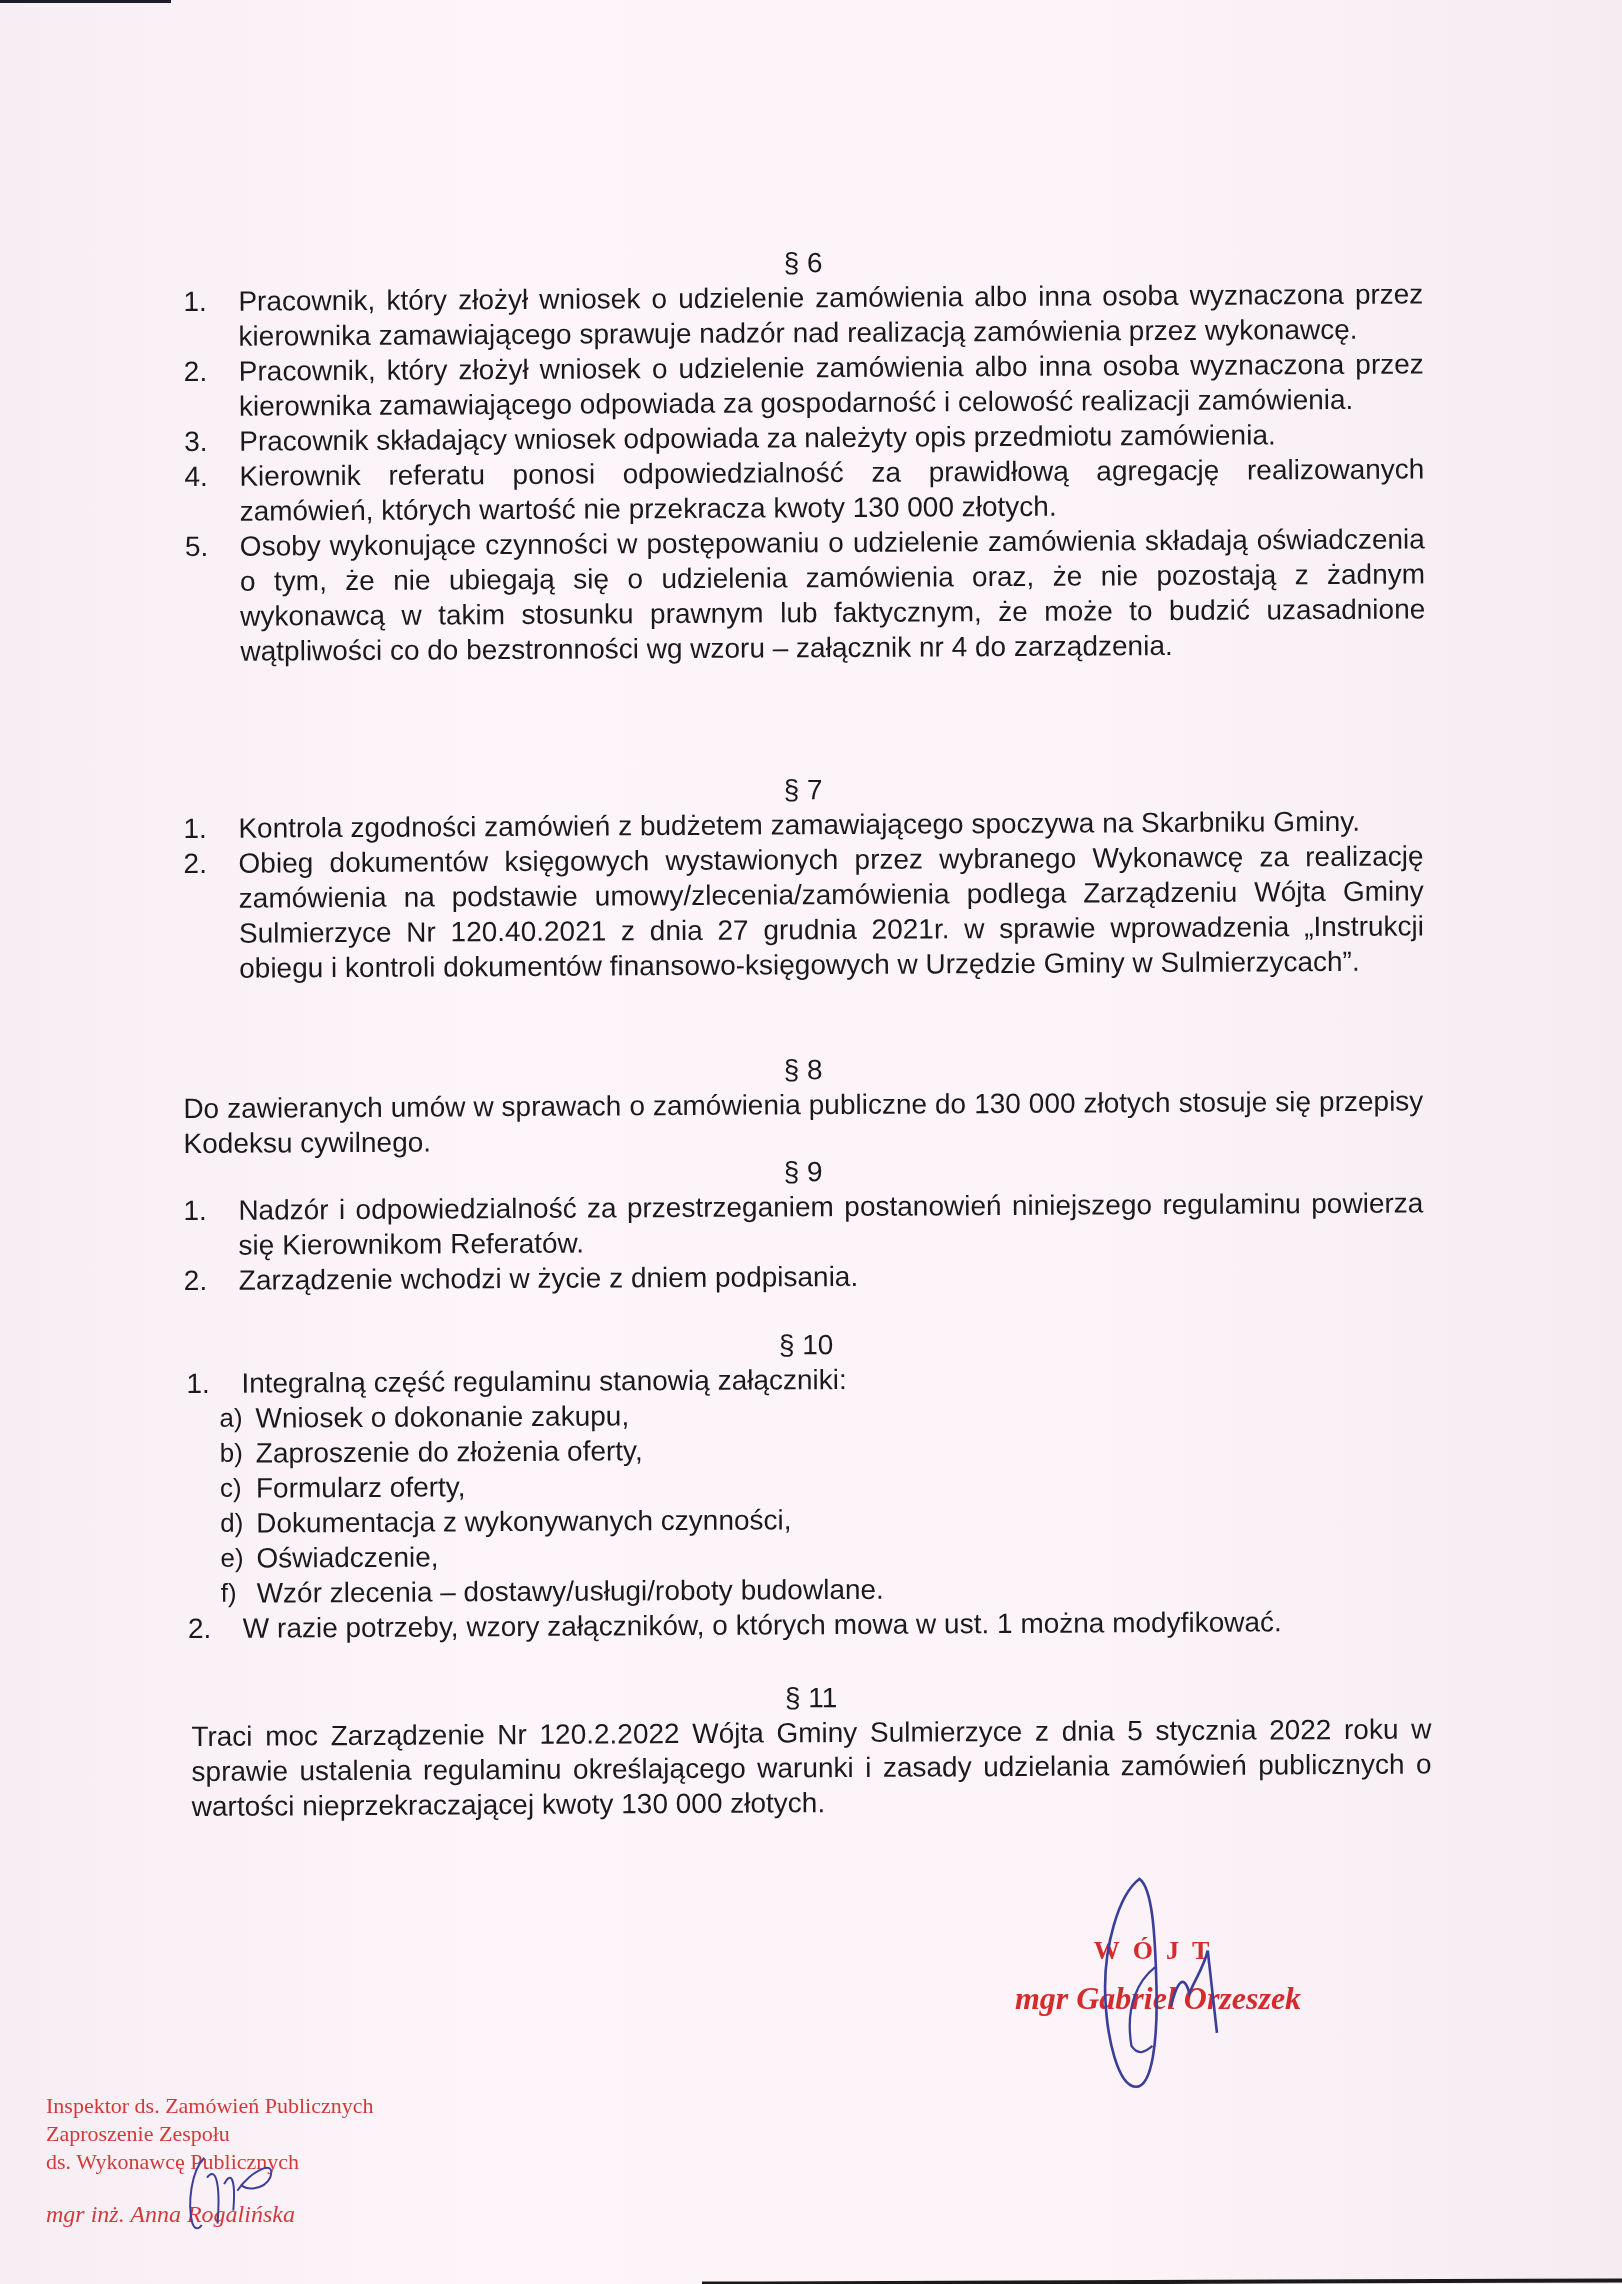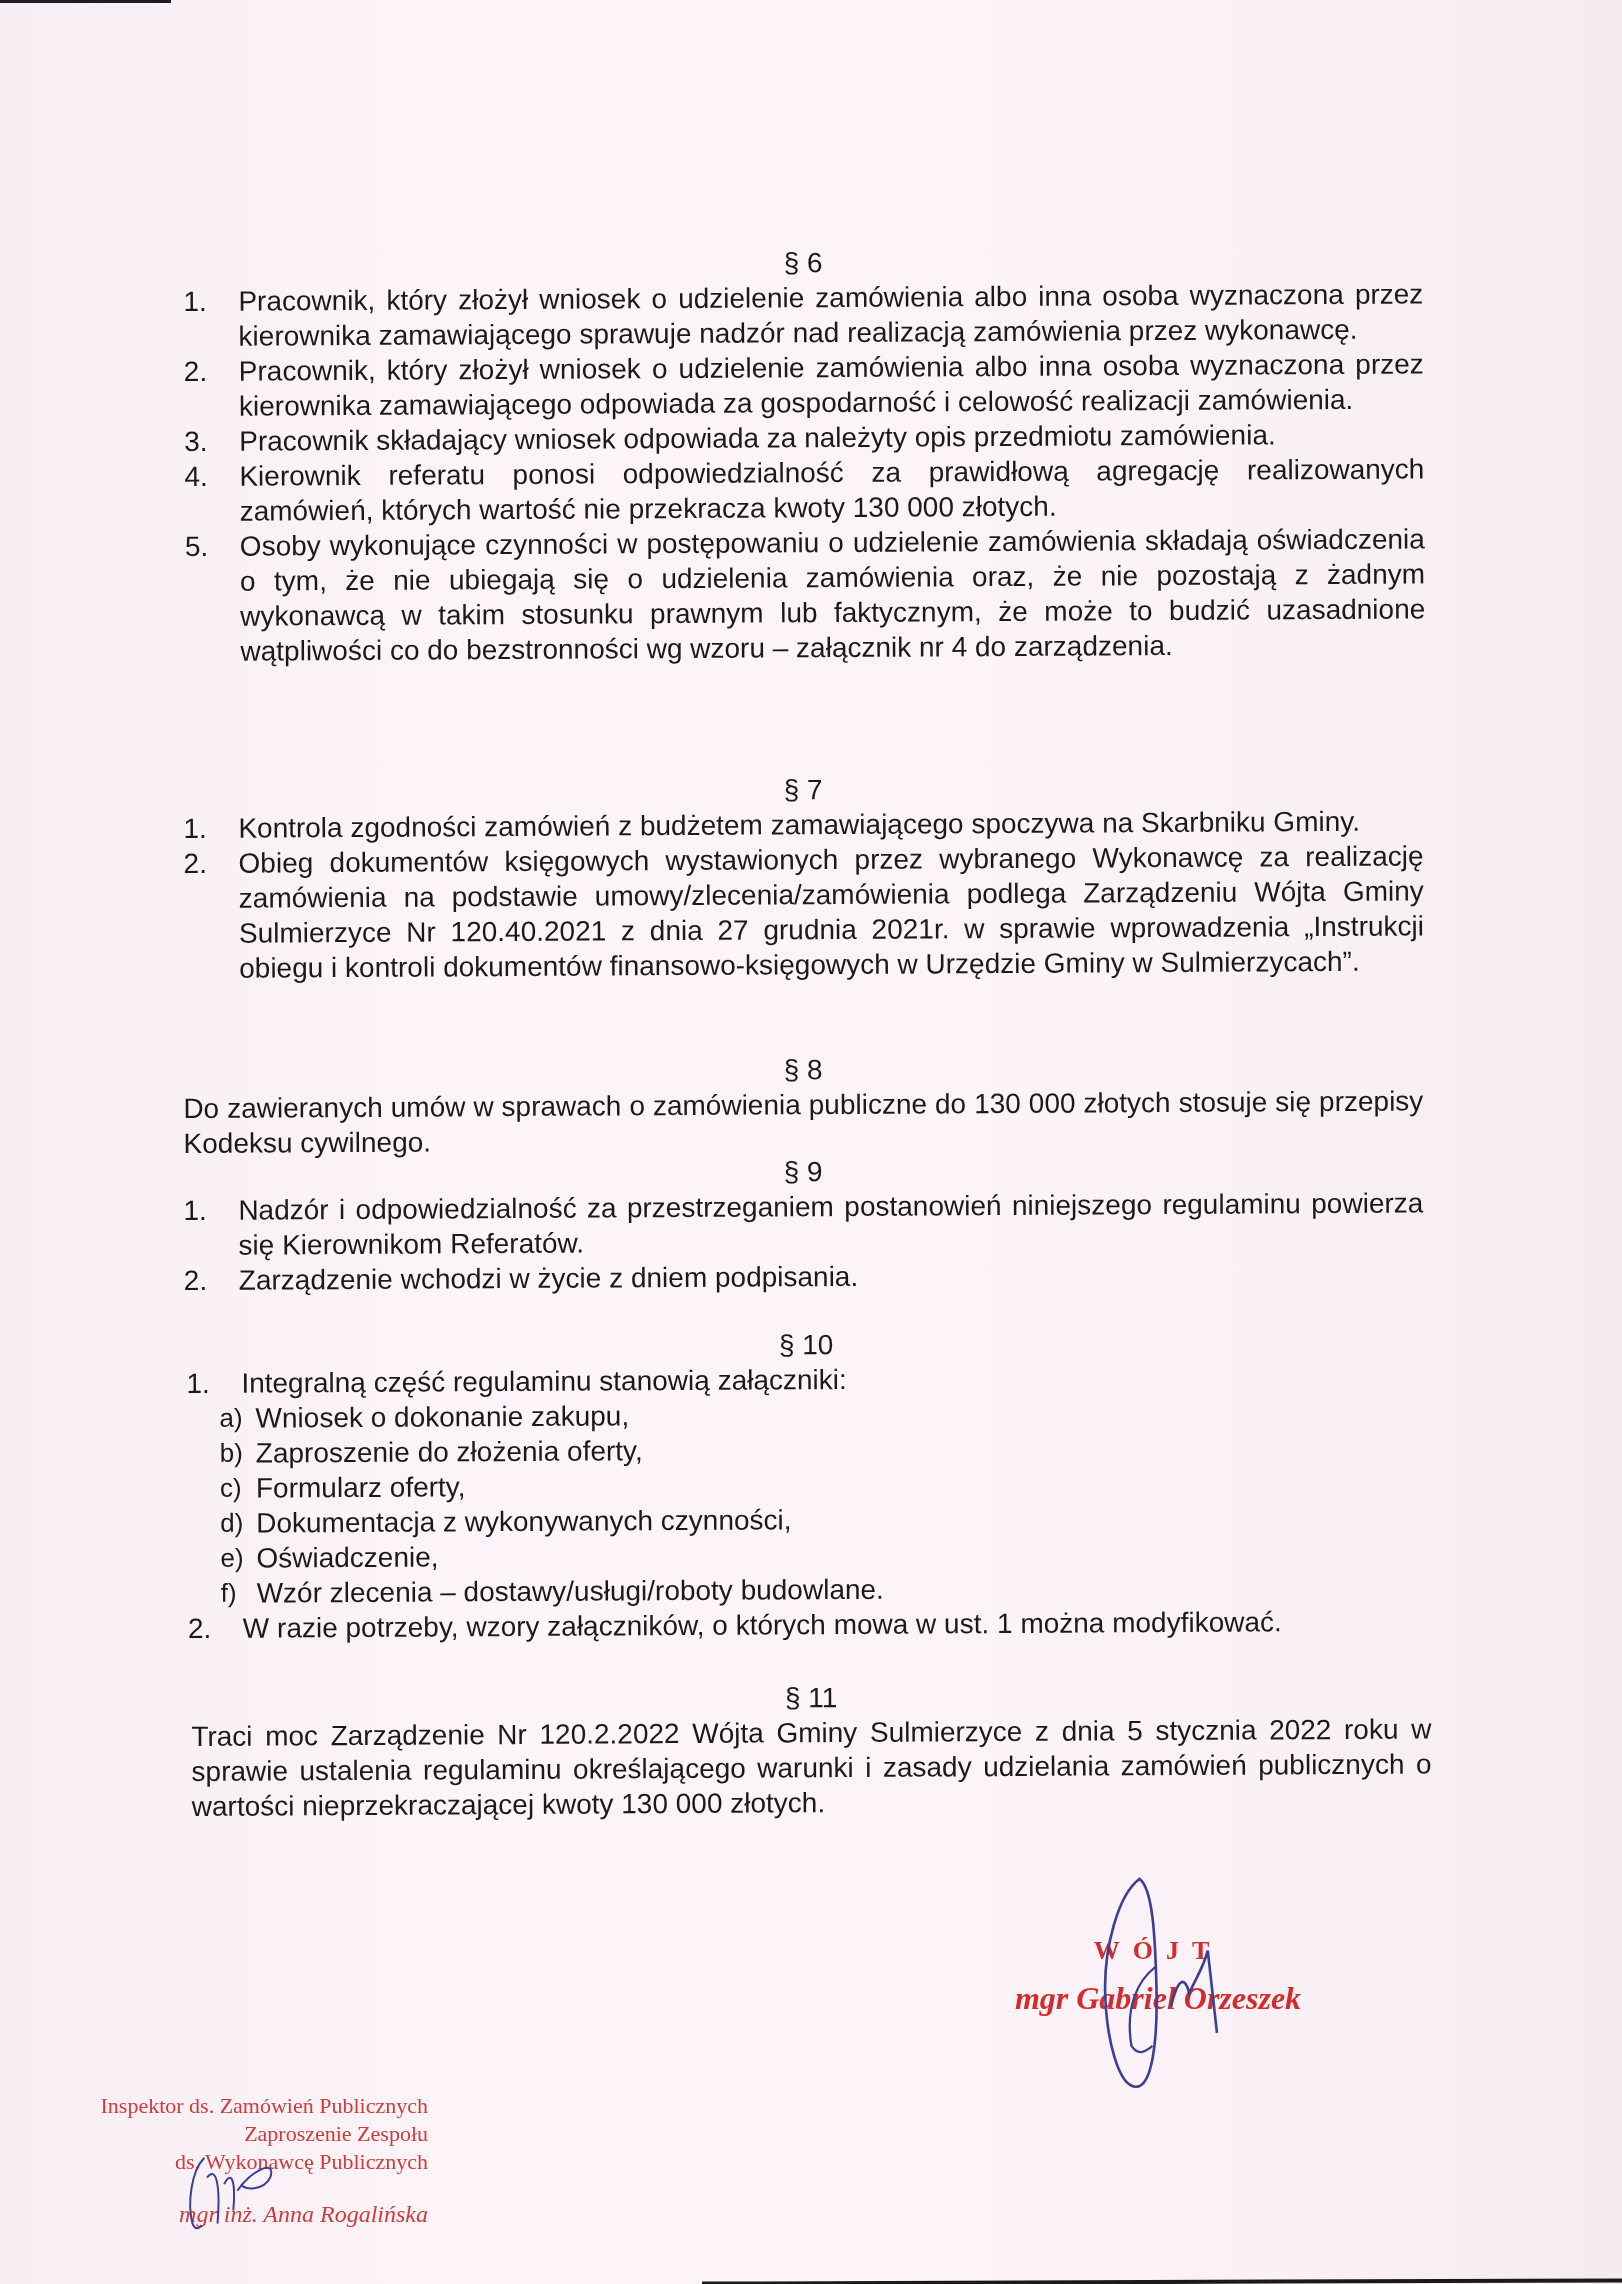--- a/index.html
+++ b/index.html
@@ -33,21 +33,21 @@
   .stamp-wojt {
     position:absolute; left:987px; top:1927px; width:342px;
     color:#d42c2c; text-align:center;
     font-family:"Liberation Serif", serif;
   }
   .stamp-wojt .title { font-size:26px; font-weight:bold; letter-spacing:13px; line-height:47px; }
   .stamp-wojt .name { font-size:32px; font-style:italic; font-weight:bold; line-height:39px; margin-top:5.3px; }
 
   .stamp-insp {
     position:absolute; left:46px; top:2092px; width:382px;
-    color:#d23a3a; text-align:right;
+    color:#d23a3a; text-align:left;
     font-family:"Liberation Serif", serif; font-size:22px; line-height:28px;
   }
   .stamp-insp .sig-name { font-style:italic; margin-top:24px; font-size:24px; }
 
   .signature { position:absolute; pointer-events:none; }
 </style>
 </head>
 <body>
 
 <div class="page">

